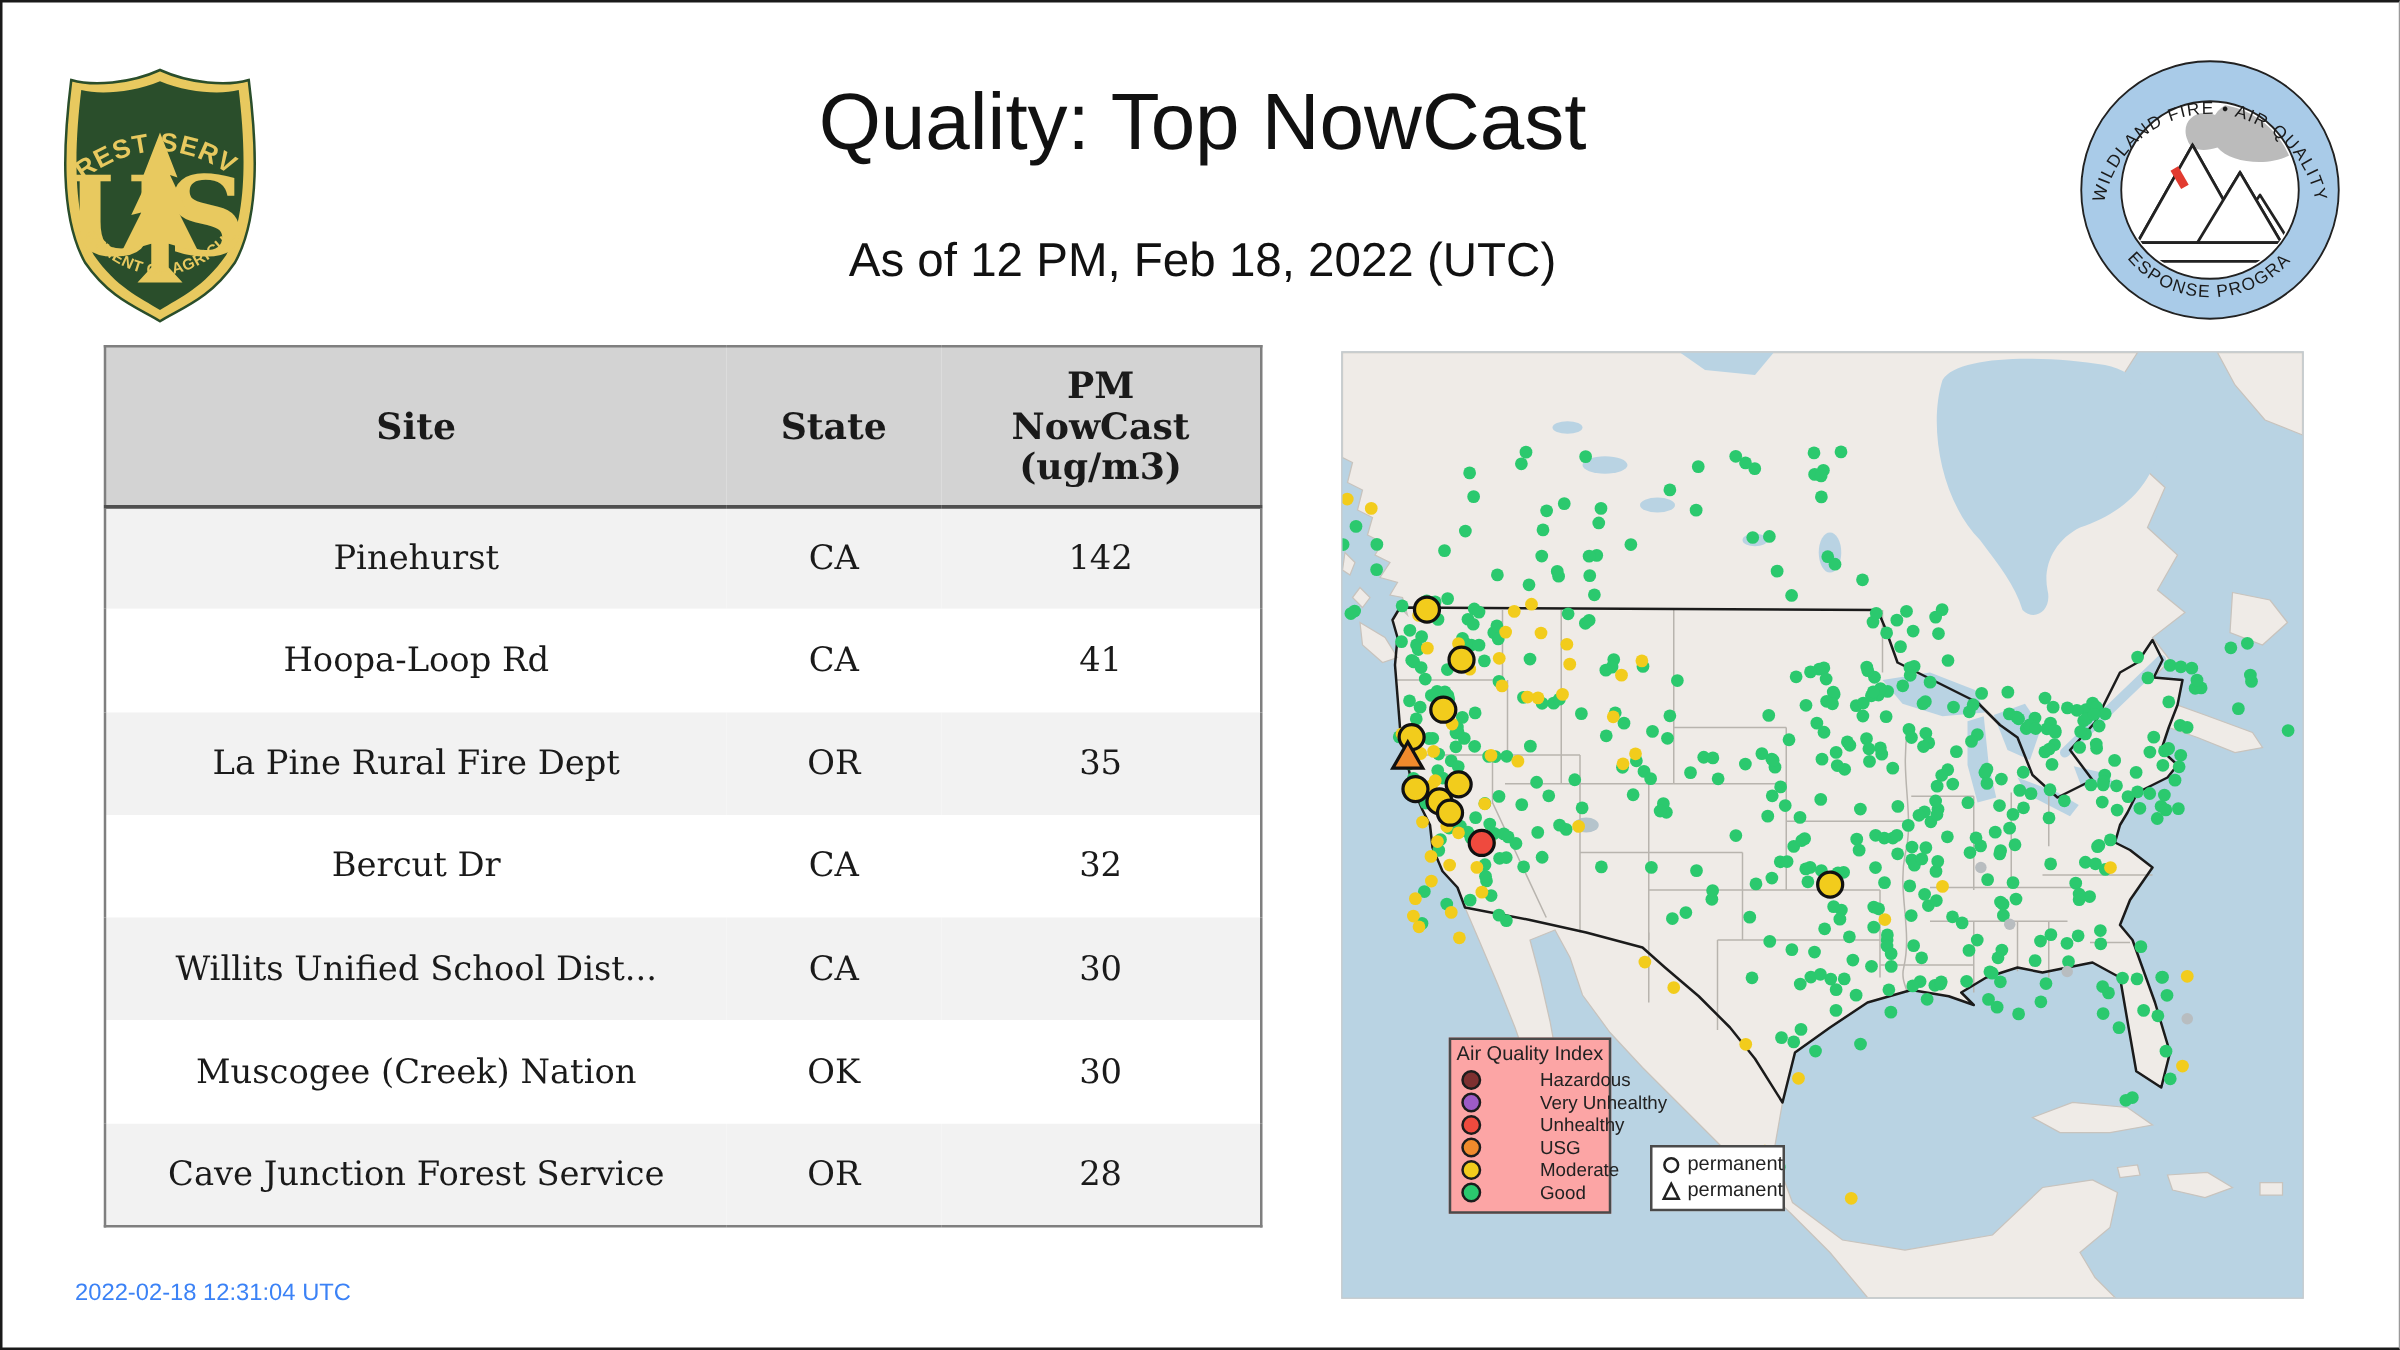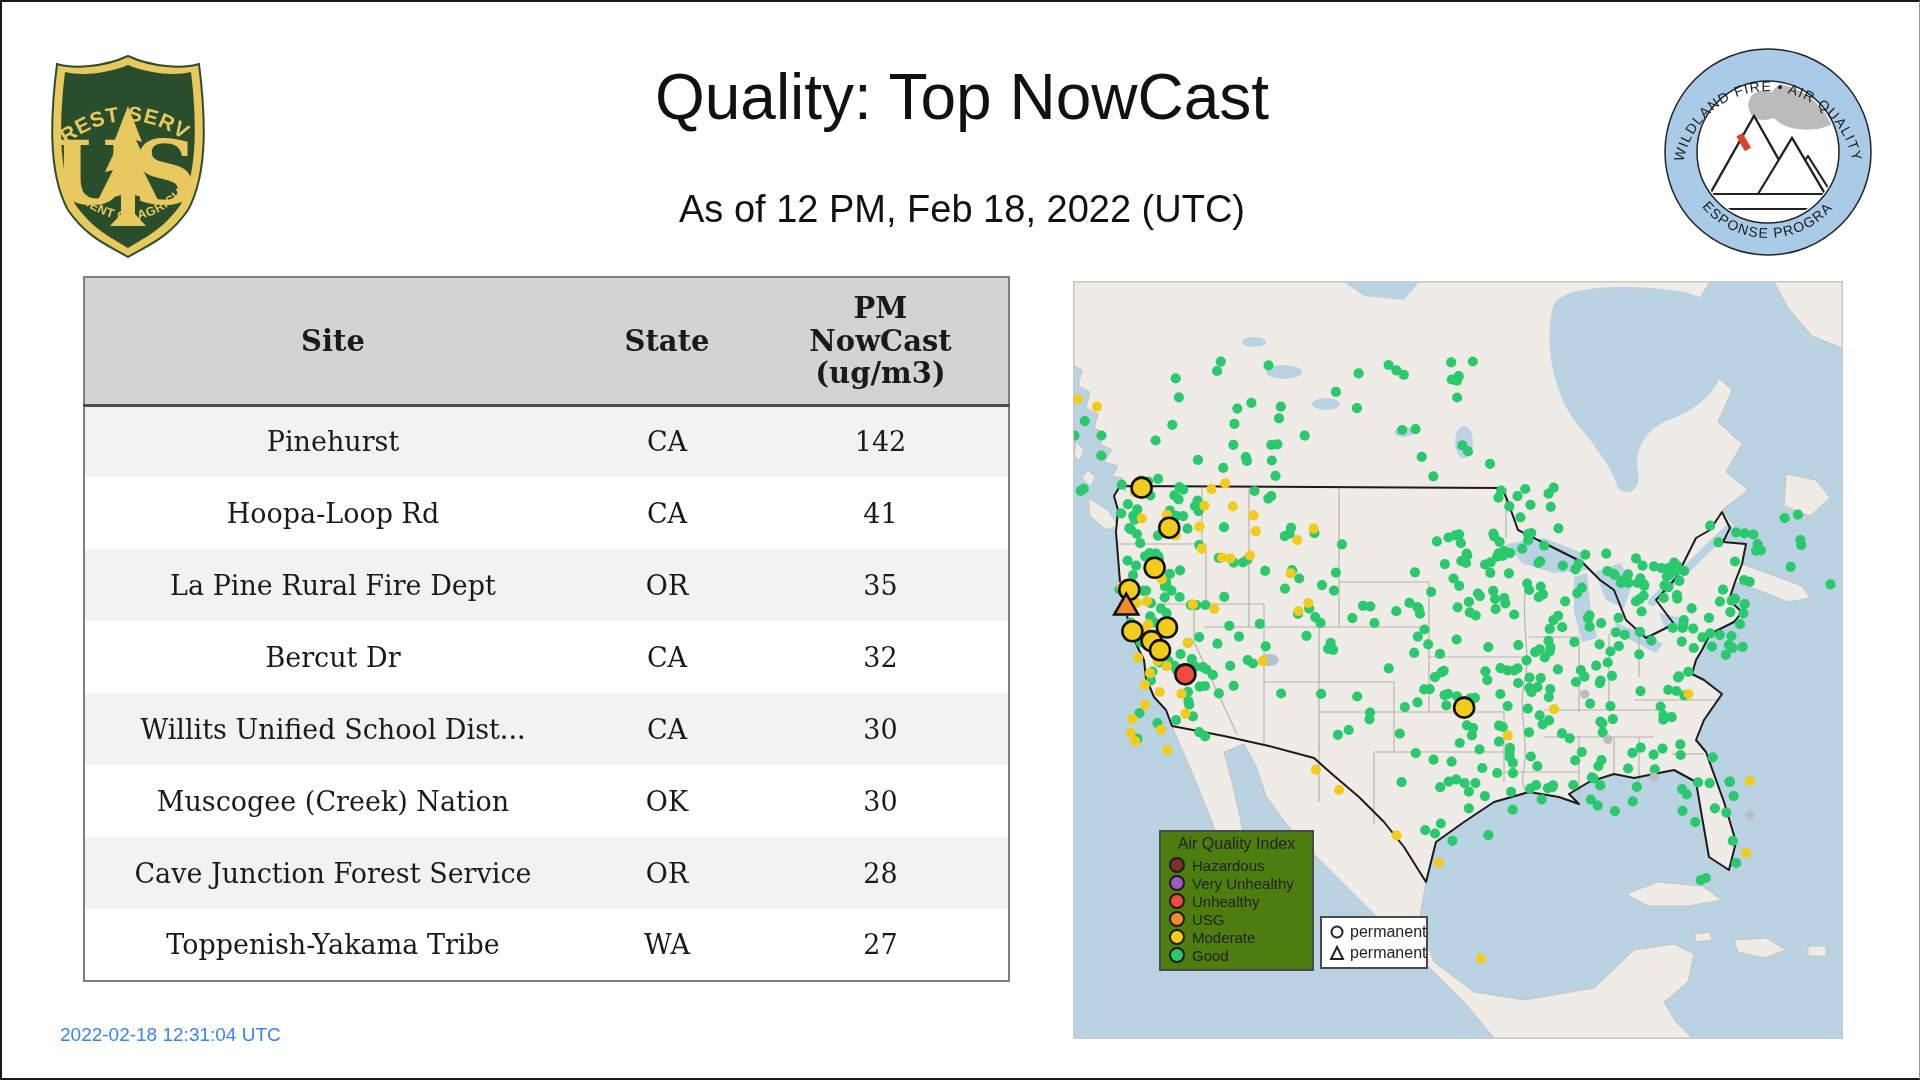--- a/index.html
+++ b/index.html
@@ -34,26 +34,26 @@
   table.data td{font-size:27px;text-align:center;vertical-align:middle;}
   .col-site{width:494px;}
   .col-state{width:170px;}
   .col-value{width:253px;}
   .map-wrap{
     position:absolute;left:1071px;top:279px;width:768px;height:756px;
     border:1px solid #c9c9c9;box-sizing:content-box;background:#B9D3E3;
   }
   .map-wrap svg.basemap{position:absolute;left:0;top:0;}
   .aqi-legend{
-    position:absolute;left:85px;top:548px;width:155px;height:141px;
-    background:#4d7c0f;border:2px solid #4a4a4a;box-sizing:border-box;
+    position:absolute;left:85px;top:548px;width:130px;height:141px;
+    background:#fca5a5;border:2px solid #4a4a4a;box-sizing:border-box;
     font-size:15px;color:#222;
   }
   .aqi-legend .lg-title{text-align:center;font-size:16px;margin:3px 0 3px 0;}
-  .legend-item{display:flex;align-items:center;height:18px;padding-left:8px;}
+  .legend-item{display:flex;height:18px;padding-left:8px;gap:40px;}
   .swatch{
     width:12px;height:12px;border-radius:50%;border:2px solid #1c1c1c;
     margin-right:7px;flex:0 0 auto;
   }
   .legend-label{white-space:nowrap;}
   .type-legend{
     position:absolute;left:246px;top:634px;width:108px;height:53px;
     background:#ffffff;border:2px solid #4a4a4a;box-sizing:border-box;
     font-size:16px;color:#222;display:flex;flex-direction:column;justify-content:center;
   }
@@ -153,25 +153,20 @@
           </tr>
           <tr>
             <td class="col-site">Muscogee (Creek) Nation</td>
             <td class="col-state">OK</td>
             <td class="col-value">30</td>
           </tr>
           <tr>
             <td class="col-site">Cave Junction Forest Service</td>
             <td class="col-state">OR</td>
             <td class="col-value">28</td>
-          </tr>
-          <tr>
-            <td class="col-site">Toppenish-Yakama Tribe</td>
-            <td class="col-state">WA</td>
-            <td class="col-value">27</td>
           </tr>
         </tbody>
     </table>
   </div>
 
   <div class="map-wrap">
     <svg class="basemap" width="768" height="756" viewBox="0 0 768 756" xmlns="http://www.w3.org/2000/svg">
       <rect x="0" y="0" width="768" height="756" fill="#B9D3E3"></rect>
 
       <path fill="#EFEBE7" stroke="#C8C3BD" stroke-width="1" d="M 0,0 L 636,0 L 622,22 L 648,52 L 632,84 L 658,108 L 644,140 L 668,162 L 652,190 L 674,208

